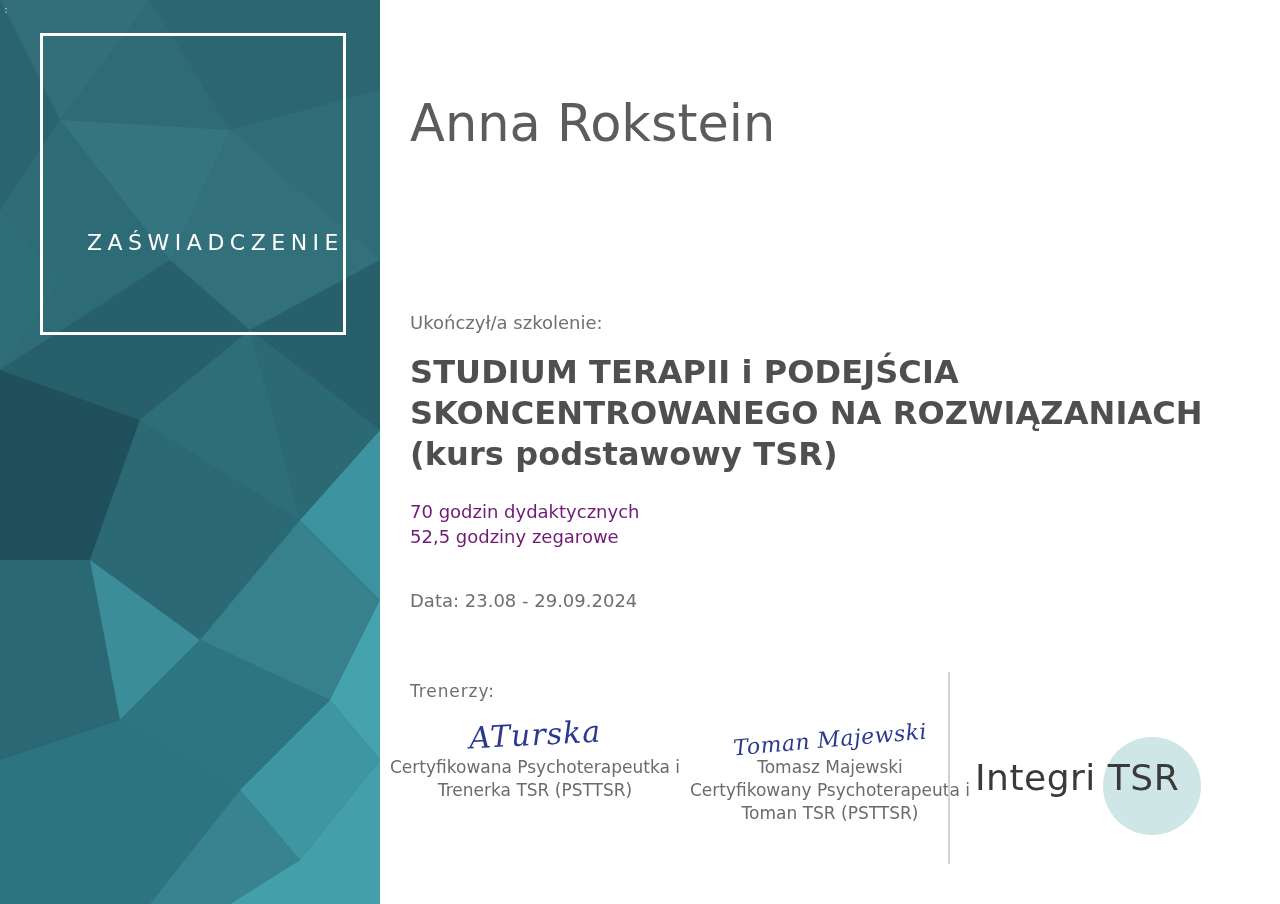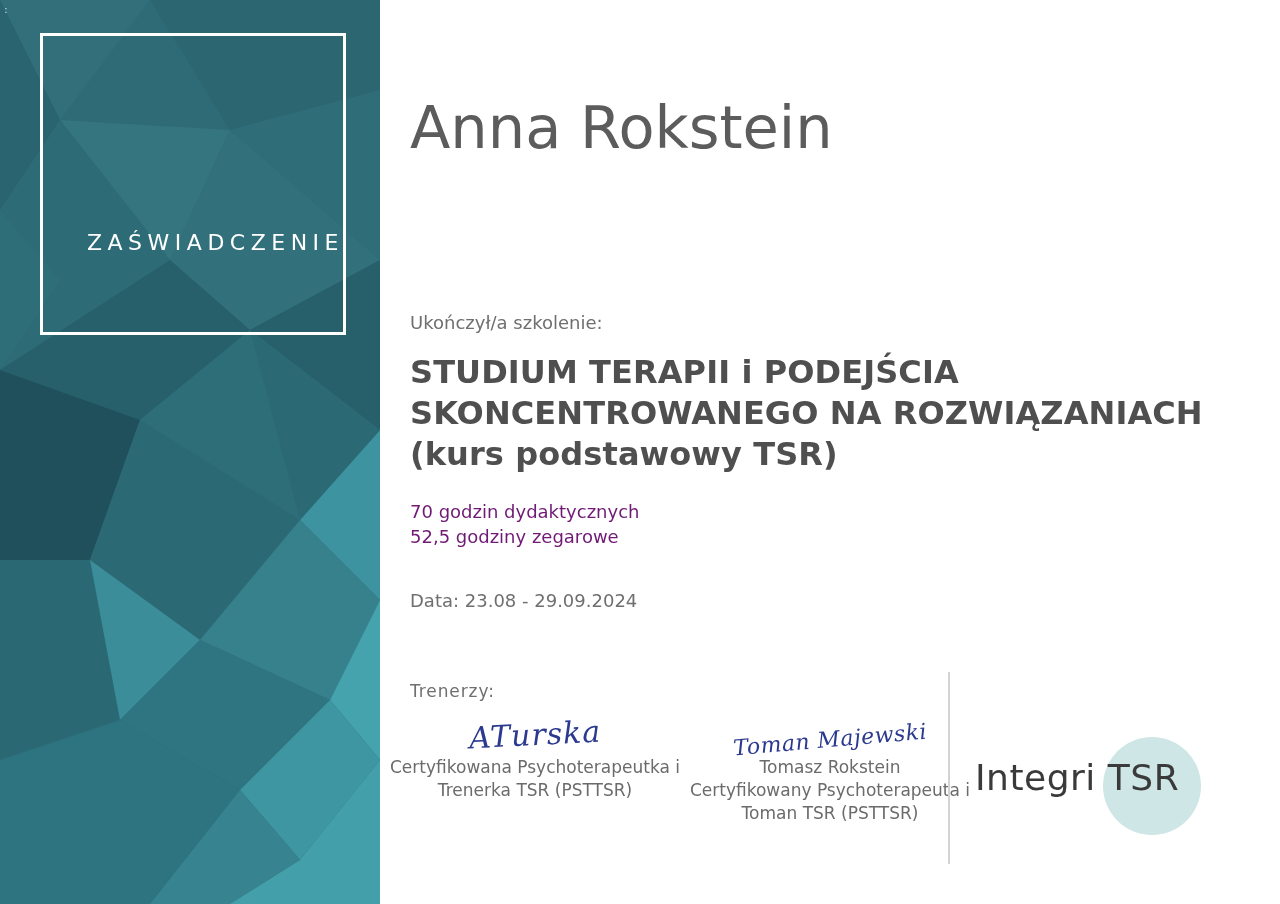--- a/index.html
+++ b/index.html
@@ -78,21 +78,21 @@
     position: relative;
     flex: 1 1 auto;
     height: 904px;
     background: #ffffff;
   }
 
   .recipient-name {
     position: absolute;
     left: 30px;
     top: 98px;
-    font-size: 59px;
+    font-size: 51px;
     line-height: 1;
     font-weight: 400;
     color: #5c5c5c;
     letter-spacing: 0px;
     white-space: nowrap;
   }
 
   .completed-label {
     position: absolute;
     left: 30px;
@@ -278,21 +278,21 @@
       <div class="signature">
         <span class="signature-text">ATurska</span>
       </div>
       <div class="trainer-role">Certyfikowana Psychoterapeutka i Trenerka TSR (PSTTSR)</div>
     </div>
 
     <div class="trainer-col second">
       <div class="signature">
         <span class="signature-text sig2">Toman Majewski</span>
       </div>
-      <div class="trainer-name">Tomasz Rokstein</div>
+      <div class="trainer-name">Tomasz Majewski</div>
       <div class="trainer-role">Certyfikowany Psychoterapeuta i Toman TSR (PSTTSR)</div>
     </div>
 
     <div class="divider"></div>
 
     <div class="logo">
       <div class="logo-circle"></div>
       <div class="logo-text">
         <span>Integri</span>
         <span>TSR</span>

